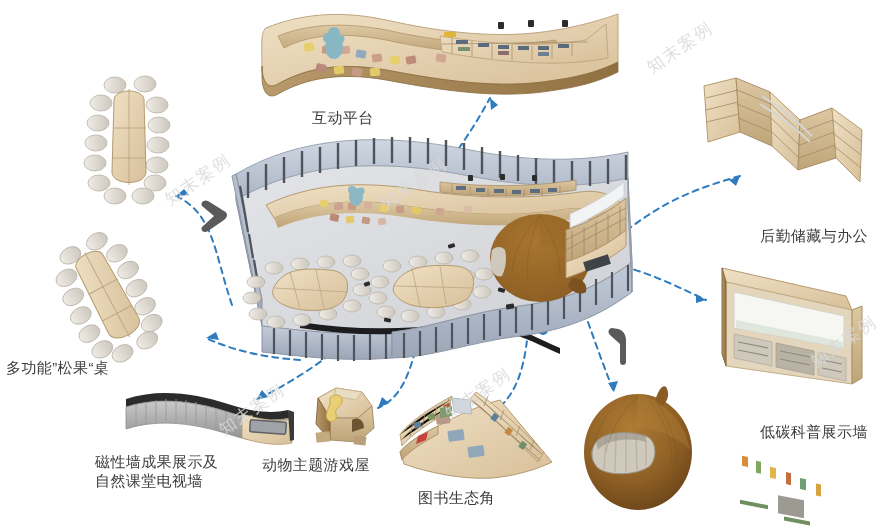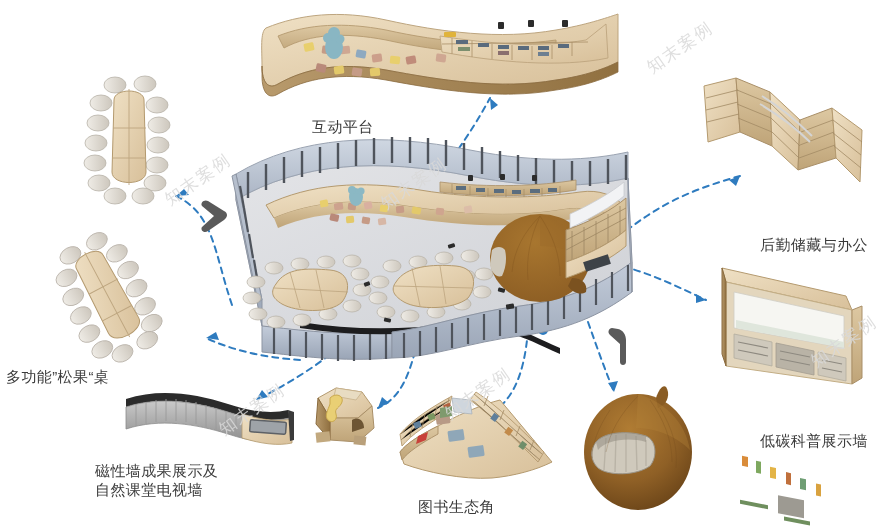--- a/index.html
+++ b/index.html
@@ -12,21 +12,20 @@
   svg#scene{position:absolute;left:0;top:0;width:880px;height:527px;}
 
   .label{
     position:absolute;
     color:#3b3b3b;
     font-size:15px;
     line-height:19px;
     letter-spacing:.4px;
     white-space:pre;
     font-family:"Liberation Sans","DejaVu Sans",sans-serif;
-    margin-top:9px;
   }
   .wm{
     position:absolute;color:#d9d9d9;font-size:17px;
     letter-spacing:2px;opacity:.85;white-space:nowrap;
     font-family:"Liberation Sans","DejaVu Sans",sans-serif;
   }
 </style>
 </head>
 <body>
 
@@ -620,15 +619,16 @@
 <div class="wm" style="left:440px;top:382px;transform:rotate(-35deg);">知末案例</div>
 <div class="wm" style="left:806px;top:330px;transform:rotate(-35deg);">知末案例</div>
 <div class="wm" style="left:642px;top:36px;transform:rotate(-35deg);">知末案例</div>
 
 <div class="label" style="left:312px;top:108px;">互动平台</div>
 <div class="label" style="left:760px;top:226px;">后勤储藏与办公</div>
 <div class="label" style="left:760px;top:422px;">低碳科普展示墙</div>
 <div class="label" style="left:95px;top:452px;">磁性墙成果展示及
 自然课堂电视墙</div>
 <div class="label" style="left:6px;top:358px;">多功能”松果“桌</div>
+<div class="label" style="left:262px;top:455px;">动物主题游戏屋</div>
 <div class="label" style="left:418px;top:488px;">图书生态角</div>
 
 </div>
 
 </body></html>

